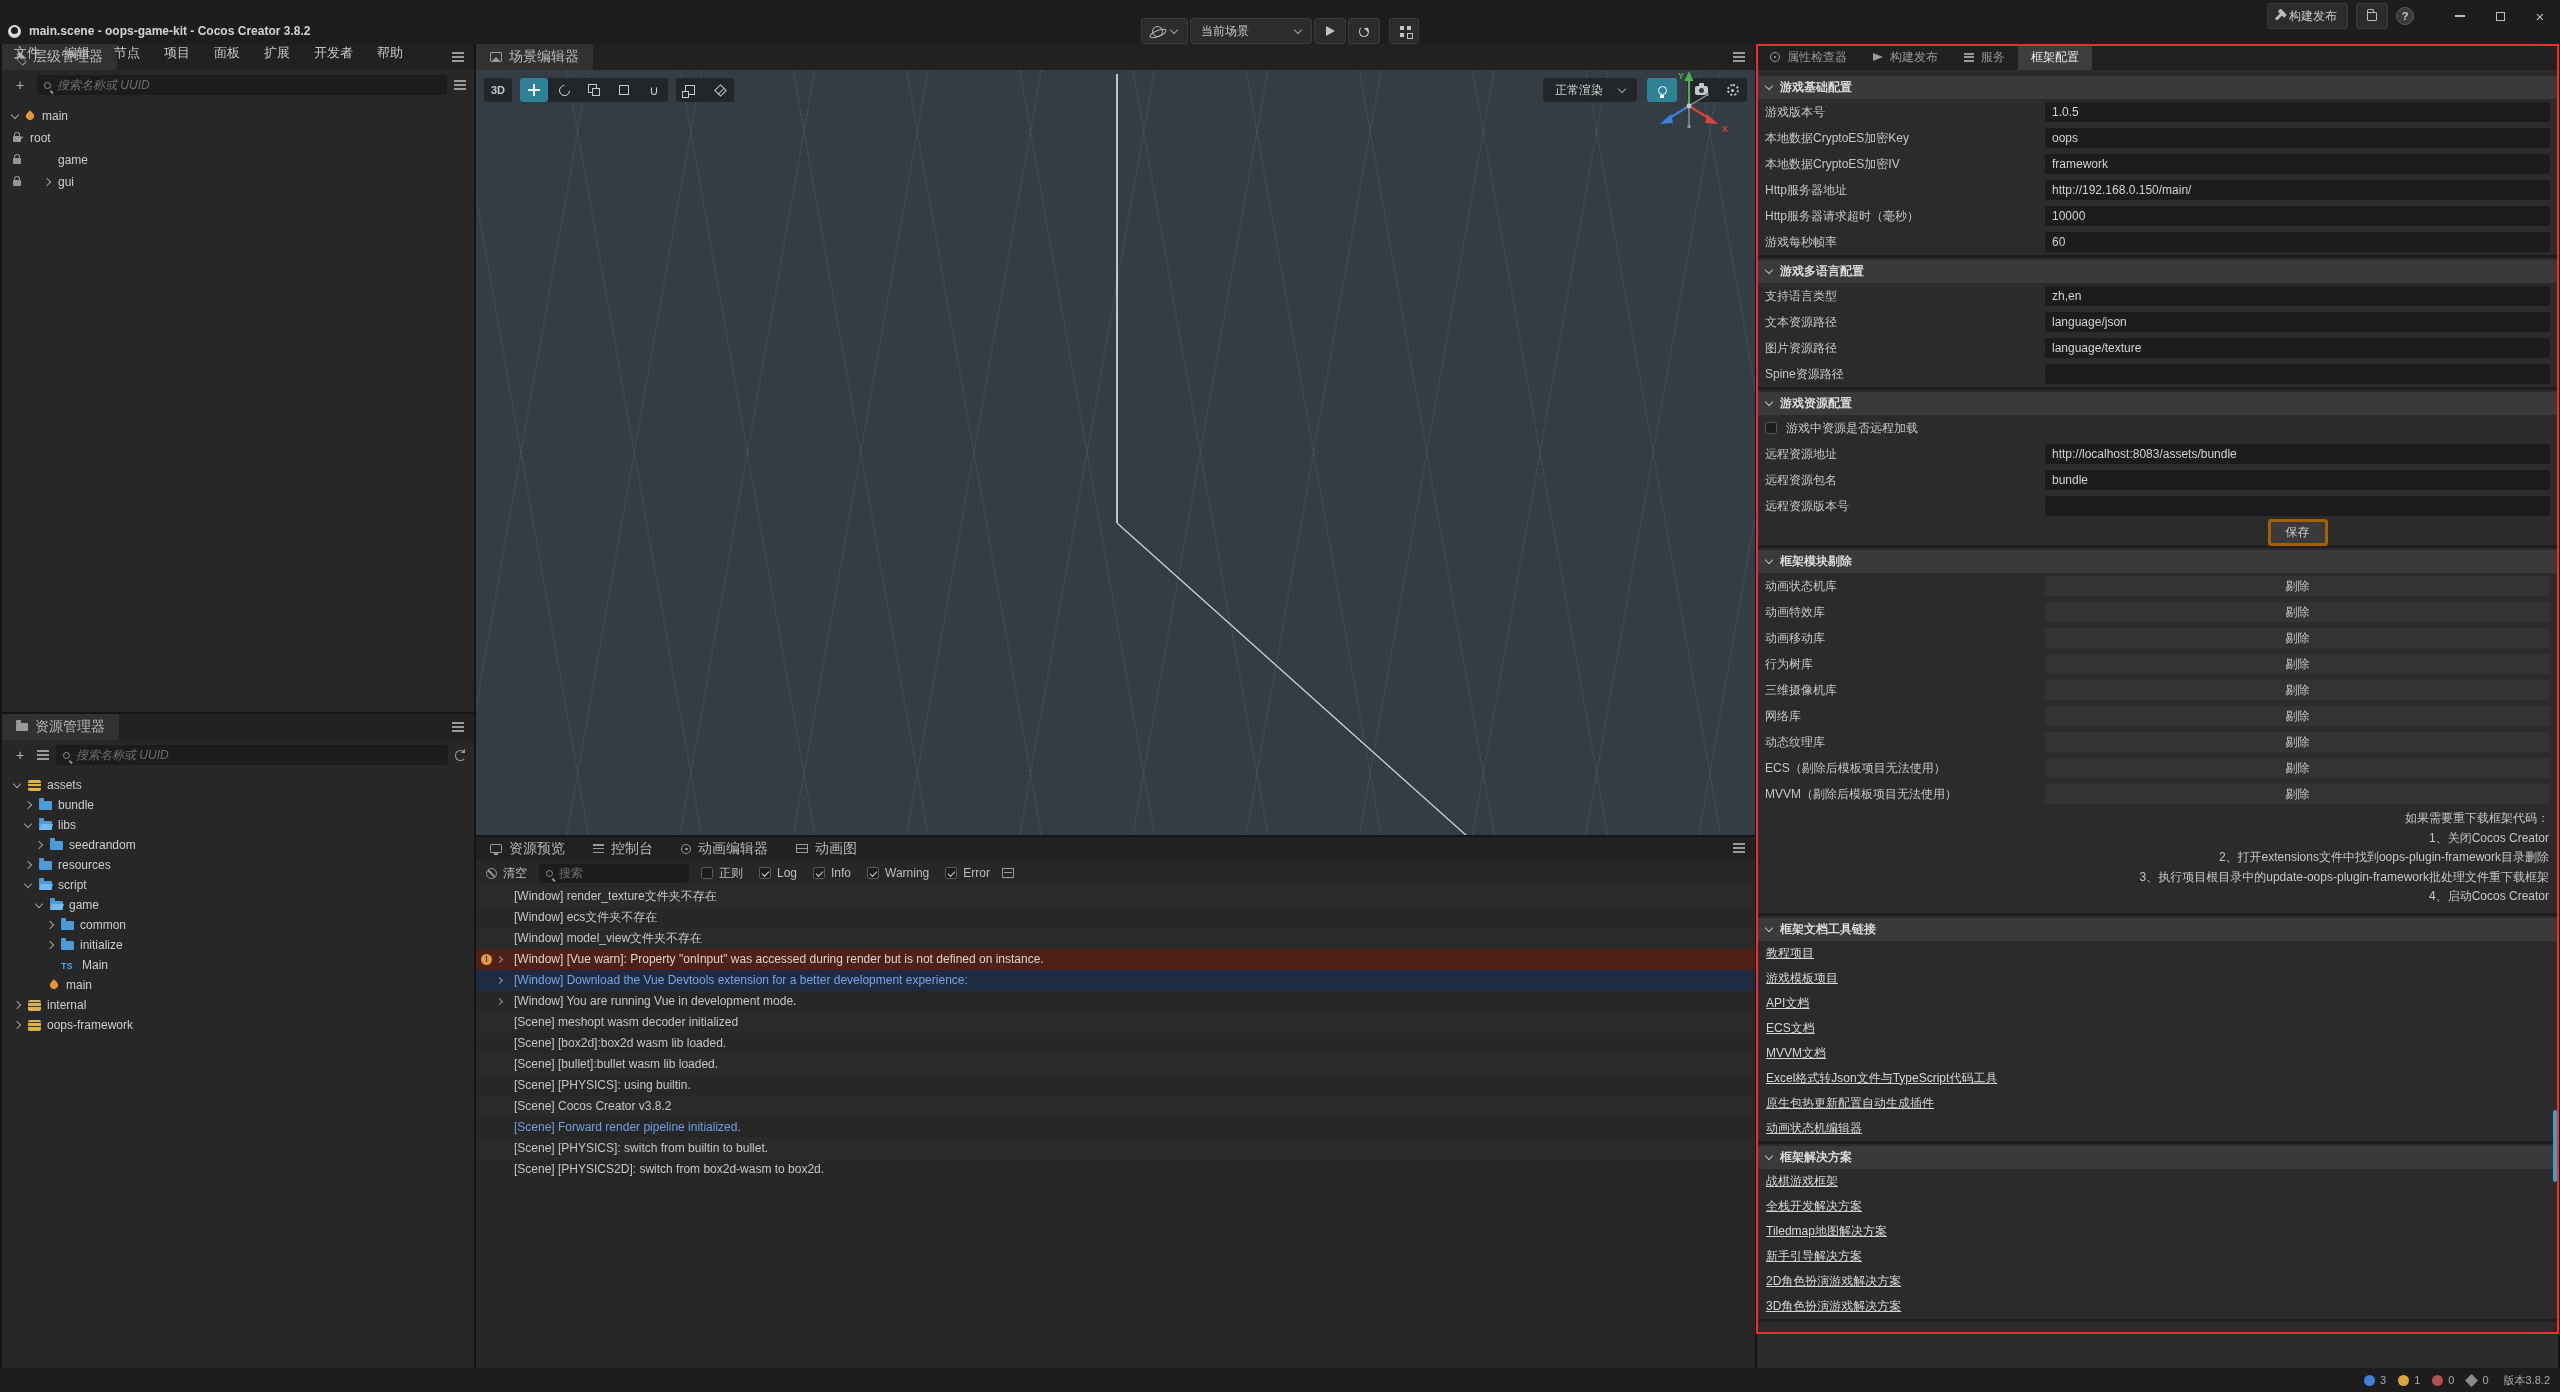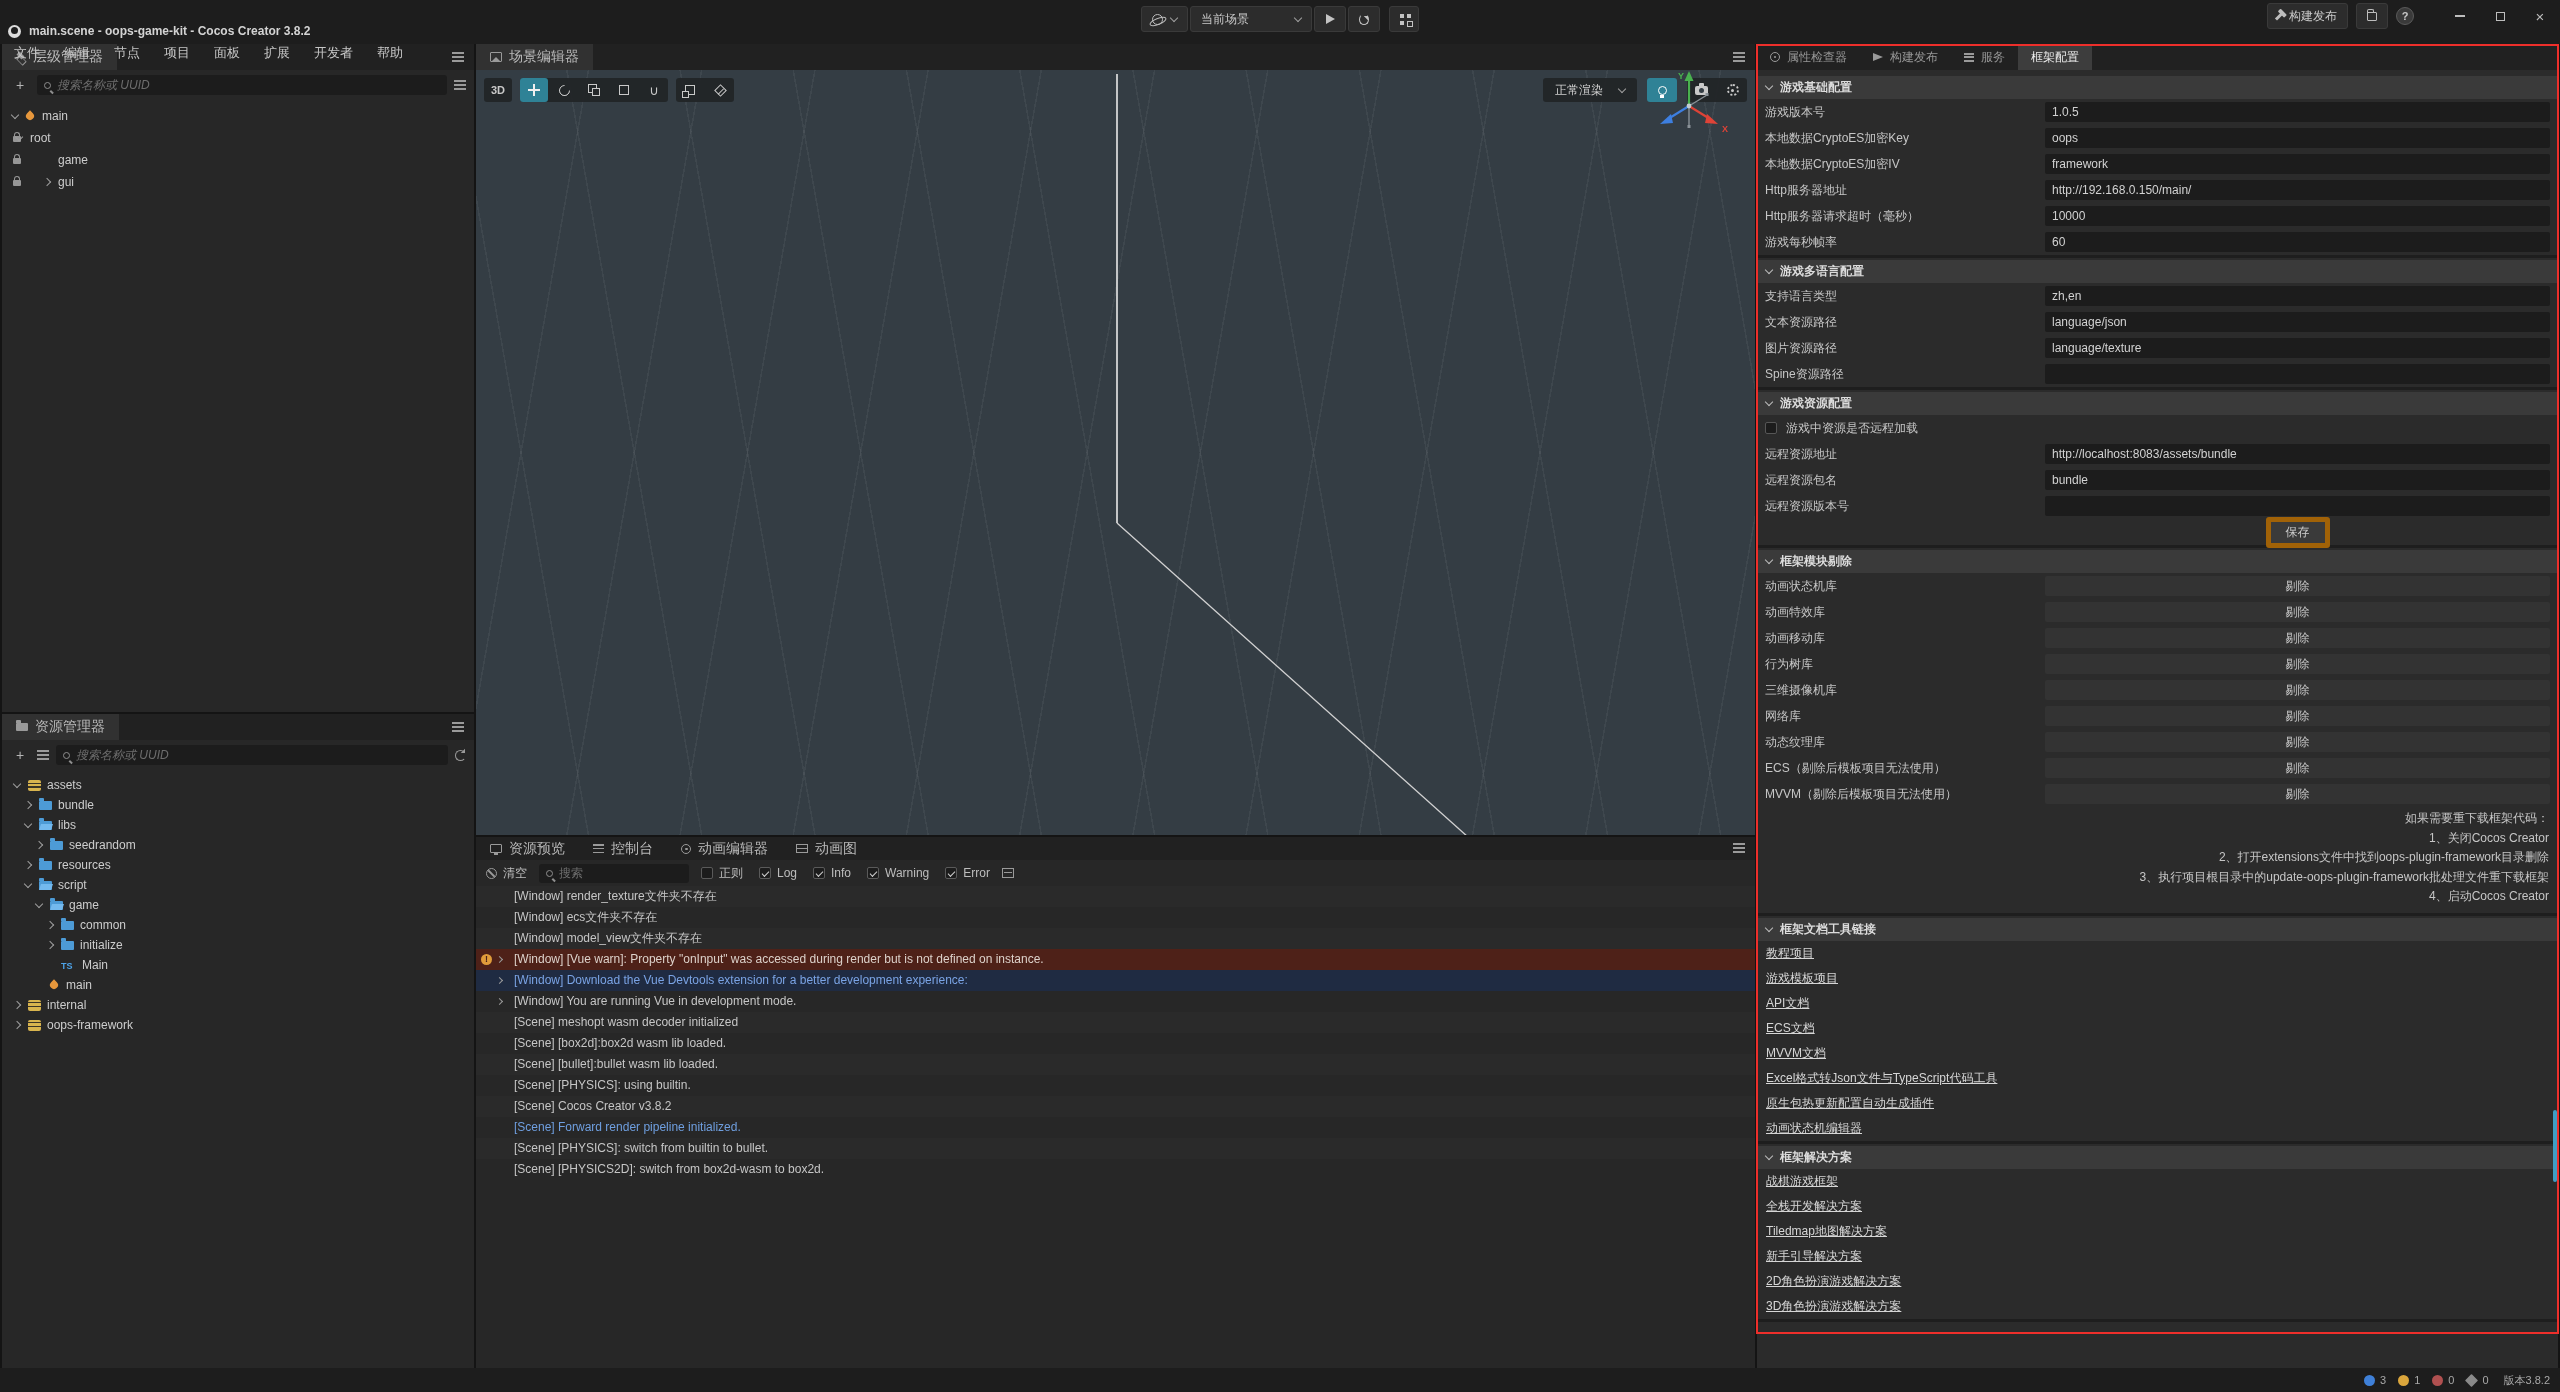--- a/index.html
+++ b/index.html
@@ -7,21 +7,21 @@
   #app { position:relative; width:2560px; height:1392px; }
 
   
   .topbar { position:absolute; left:0; top:0; width:100%; height:44px; background:#1d1d1d; z-index:20; }
   .titlerow { height:22px; display:flex; align-items:center; padding-left:8px; gap:8px;margin-top:20px; }
   .cocos-logo { width:13px; height:13px; border-radius:50%; background:#dcdcdc; position:relative; flex:none; }
   .cocos-logo::after { content:""; position:absolute; left:3px; top:2px; width:7px; height:7px; border-radius:50%; background:#1d1d1d; }
   .title-text { font-size:12px; font-weight:bold; color:#d3d3d3; }
   .menurow { height:22px; display:flex; align-items:center; padding-left:2px; }
   .menu-item { padding:0 12px; font-size:13px; color:#c6c6c6; height:100%; display:flex; align-items:center; cursor:default; }
-  .top-center { position:absolute; top:6px; left:50%; transform:translateX(-50%); display:flex; gap:9px; align-items:center; height:26px; }
+  .top-center { position:absolute; top:18px; left:50%; transform:translateX(-50%); display:flex; gap:9px; align-items:center; height:26px; }
   .tc-group { display:flex; gap:2px; }
   .tcbtn { height:26px; background:#2c2c2c; border:1px solid #3a3a3a; border-radius:3px; display:flex; align-items:center; gap:8px; padding:0 10px; font-size:12px; color:#c9c9c9; }
   .i-planet { width:11px; height:11px; border:1.5px solid #bdbdbd; border-radius:50%; position:relative; }
   .i-planet::after { content:""; position:absolute; left:-4px; top:3px; width:16px; height:5px; border:1px solid #bdbdbd; border-radius:50%; transform:rotate(-22deg); }
   .i-play { width:0; height:0; border-left:9px solid #c3c3c3; border-top:5.5px solid transparent; border-bottom:5.5px solid transparent; }
   .i-restart { width:11px; height:11px; border:1.6px solid #c3c3c3; border-radius:50%; border-top-color:transparent; position:relative; }
   .i-restart::after { content:""; position:absolute; right:-3px; top:-2px; border:3px solid transparent; border-bottom-color:#c3c3c3; transform:rotate(45deg); }
   .i-qr { width:11px; height:11px; position:relative; }
   .i-qr::before { content:""; position:absolute; left:0; top:0; width:4px; height:4px; background:#c3c3c3; box-shadow:7px 0 0 #c3c3c3, 0 7px 0 #c3c3c3; }
   .i-qr::after { content:""; position:absolute; left:7px; top:7px; width:4px; height:4px; border:1px solid #c3c3c3; }
@@ -176,21 +176,21 @@
   .icontent { position:absolute; top:26px; left:0; right:0; bottom:0; padding-top:6px; overflow:hidden; }
   .sec { border-bottom:3px solid #1e1e1e; margin-bottom:2px; }
   .sec-h { height:23px; background:#3a3a3a; display:flex; align-items:center; gap:8px; padding:0 9px; font-size:12px; font-weight:bold; color:#dcdcdc; }
   .sec-h .chev { border-color:#bdbdbd; }
   .f-row { display:flex; align-items:center; height:26px; padding:0 8px; }
   .f-label { width:280px; flex:none; font-size:12px; color:#c6c6c6; white-space:nowrap; overflow:hidden; }
   .f-input { flex:1; height:20px; background:#1c1c1c; border:none; outline:none; border-radius:2px; color:#d2d2d2; font-size:12px; padding:0 7px; min-width:0; }
   .cbx { width:12px; height:12px; background:#1c1c1c; border:1px solid #565656; border-radius:2px; margin-right:9px; flex:none; }
   .cb-label { font-size:12px; color:#c6c6c6; }
   .save-wrap { flex:1; display:flex; justify-content:center; }
-  .save-btn { background:#3a3a3a; border:5px solid #a16207; border-radius:3px; color:#cccccc; font-size:12px; padding:2px 15px; }
+  .save-btn { background:#3a3a3a; border:3px solid #a16207; border-radius:3px; color:#cccccc; font-size:12px; padding:2px 15px; }
   .m-btn { flex:1; height:20px; background:#333333; border-radius:2px; color:#c9c9c9; font-size:12px; display:flex; align-items:center; justify-content:center; }
   .notes { padding:2px 9px 6px; }
   .note-line { font-size:12px; color:#c6c6c6; line-height:19.5px; white-space:nowrap;text-align:right; }
   .link-row { height:25px; display:flex; align-items:center; padding:0 9px; }
   .ilink { font-size:12px; color:#d6d6d6; text-decoration:underline; cursor:pointer; }
   .red-frame { position:absolute; left:1756px; top:44px; width:803px; height:1290px; border:2px solid #ee2f2b; pointer-events:none; z-index:40; }
   .scroll-thumb { position:absolute; right:1px; top:1066px; width:4px; height:72px; background:#3f9ec4; border-radius:2px; z-index:45; }
 
   
   .statusbar { position:absolute; left:0; bottom:0; width:100%; height:24px; background:#1d1d1d; display:flex; align-items:center; justify-content:flex-end; gap:15px; padding:0 10px; font-size:11px; color:#a8a8a8; z-index:20; }

